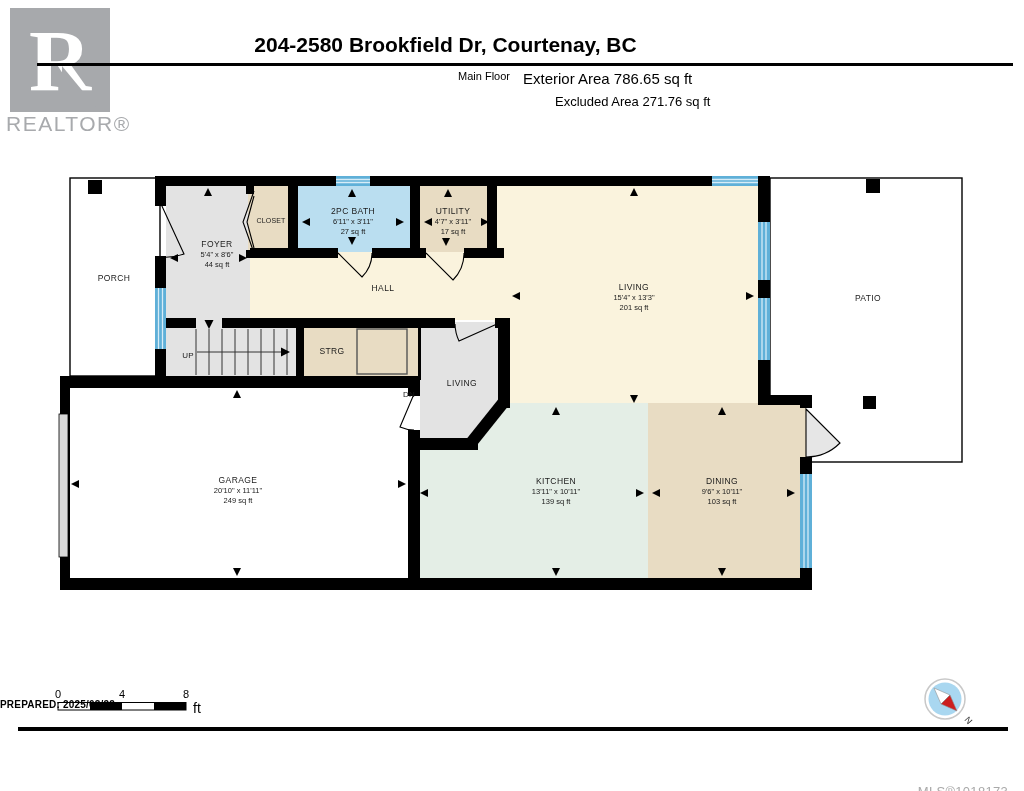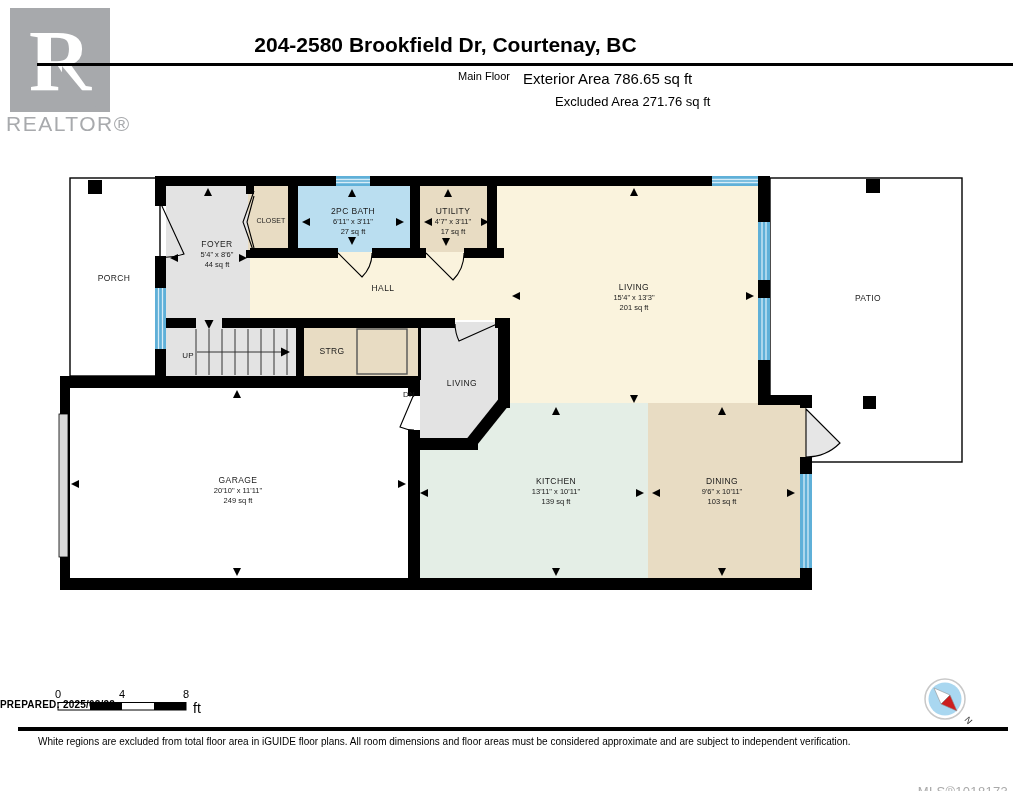--- a/index.html
+++ b/index.html
@@ -286,16 +286,15 @@
   </div>
 
   <div class="scale-num" style="left:58px">0</div>
   <div class="scale-num" style="left:122px">4</div>
   <div class="scale-num" style="left:186px">8</div>
   <div class="scale-unit">ft</div>
 
   <div class="prepared">PREPARED: 2025/03/22</div>
 
   <div class="footer-rule"></div>
-  <div class="disclaimer">White regions are excluded from total floor area in iGUIDE floor plans. All room dimensions and floor areas must be considered approximate and are subject to independent verification.</div>
   <div class="mls">MLS®1018173</div>
 
 </div>
 
 </body></html>

